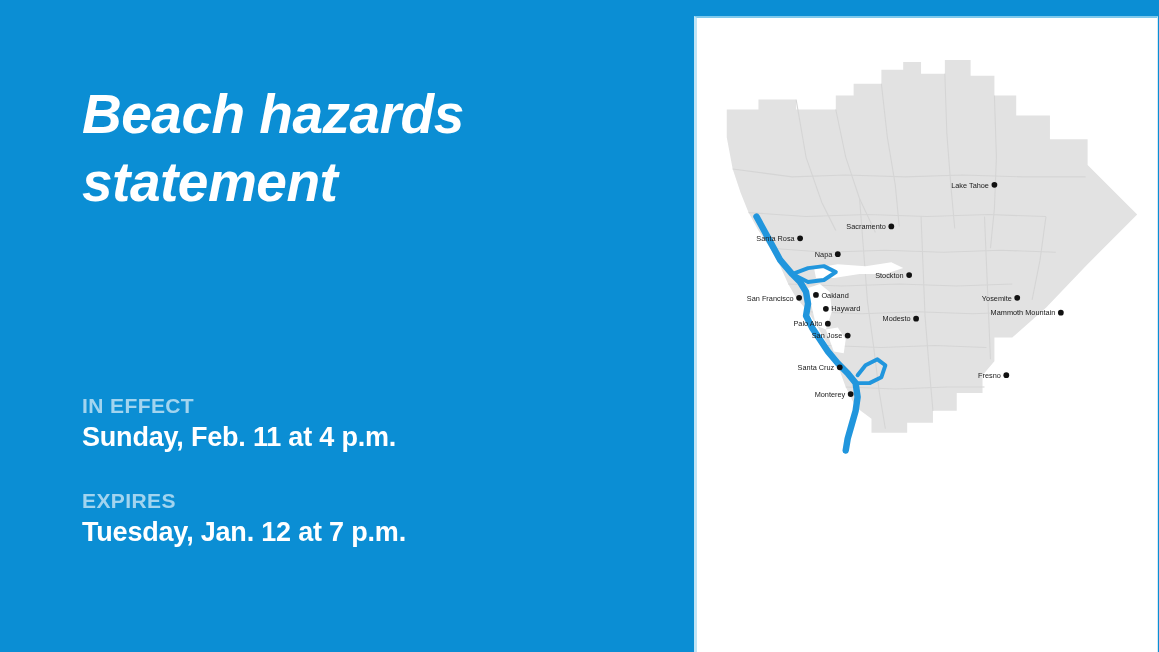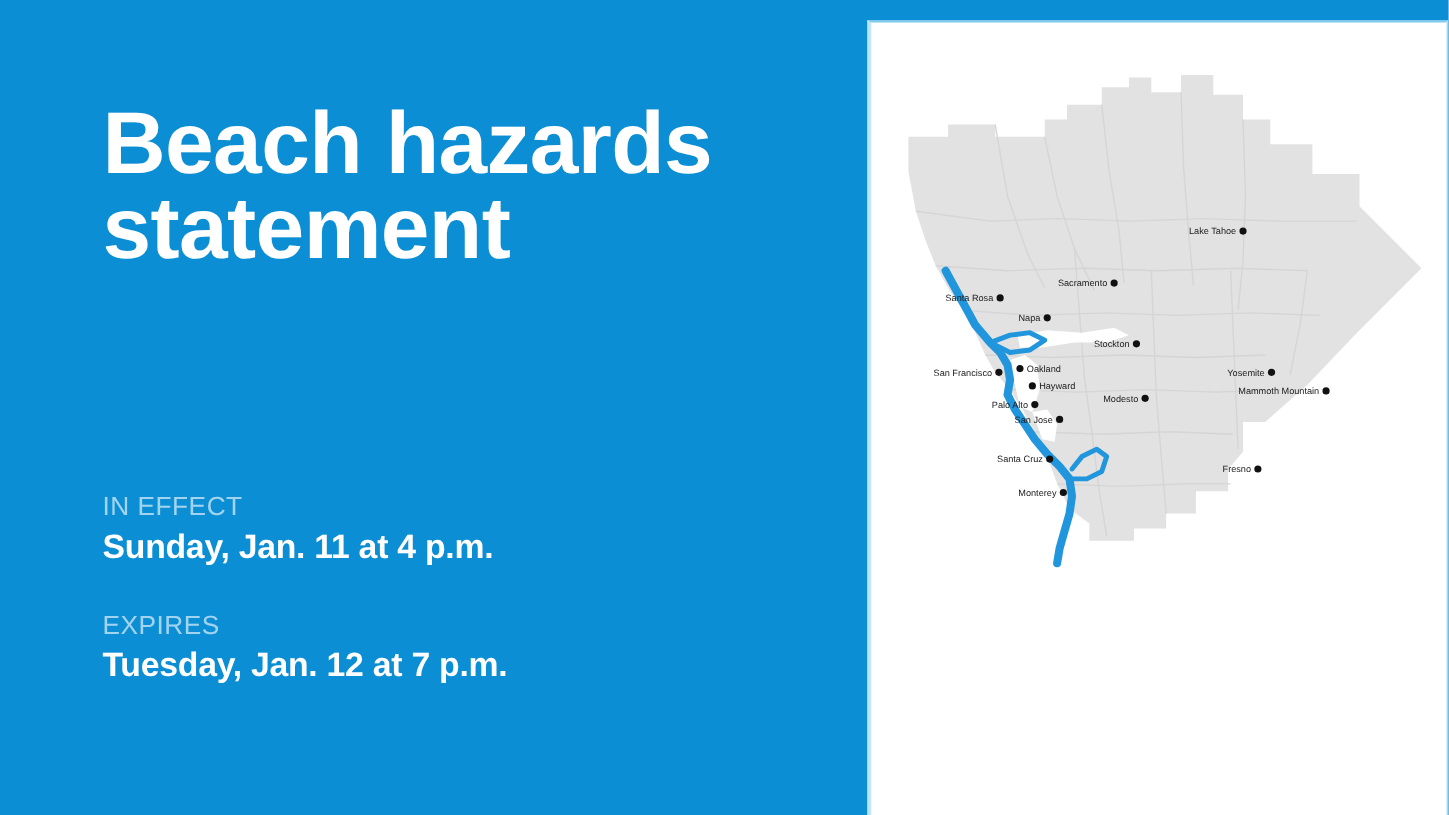--- a/index.html
+++ b/index.html
@@ -25,40 +25,41 @@
     top: 0;
     width: 694px;
     height: 652px;
   }
   #alert-title {
     position: absolute;
     left: 82px;
     top: 80px;
     width: 520px;
     color: #ffffff;
-    font-size: 70px;
+    font-size: 55px;
     line-height: 68px;
     font-weight: bold;
     letter-spacing: -0.5px;
     margin: 0;
+    font-style: italic;
   }
 
   #timing-block {
     position: absolute;
     left: 82px;
     top: 393px;
     width: 540px;
   }
   .timing-group { margin: 0 0 34px 0; }
   .timing-group:last-child { margin-bottom: 17px; }
   .timing-label {
     display: block;
     color: rgba(255,255,255,0.62);
     font-size: 21px;
-    font-weight: normal;
+    font-weight: bold;
     letter-spacing: 0.4px;
     line-height: 26px;
     text-transform: uppercase;
   }
   .timing-value {
     display: block;
     color: #ffffff;
     font-size: 27px;
     font-weight: bold;
     line-height: 34px;
@@ -110,21 +111,21 @@
 <div id="card">
 
   <div id="left-col">
 
     <h1 id="alert-title">Beach hazards statement</h1>
 
     <div id="timing-block">
 
       <div class="timing-group">
         <span class="timing-label">IN EFFECT</span>
-        <span class="timing-value">Sunday, Jan. 11 at 4 p.m.</span>
+        <span class="timing-value">Sunday, Feb. 11 at 4 p.m.</span>
       </div>
 
       <div class="timing-group">
         <span class="timing-label">EXPIRES</span>
         <span class="timing-value">Tuesday, Jan. 12 at 7 p.m.</span>
       </div>
 
     </div>
   </div>
 

